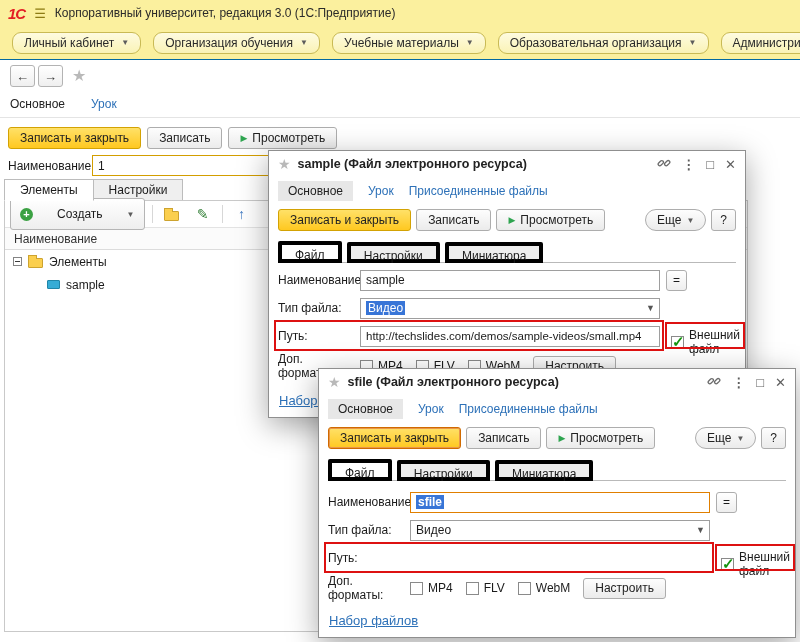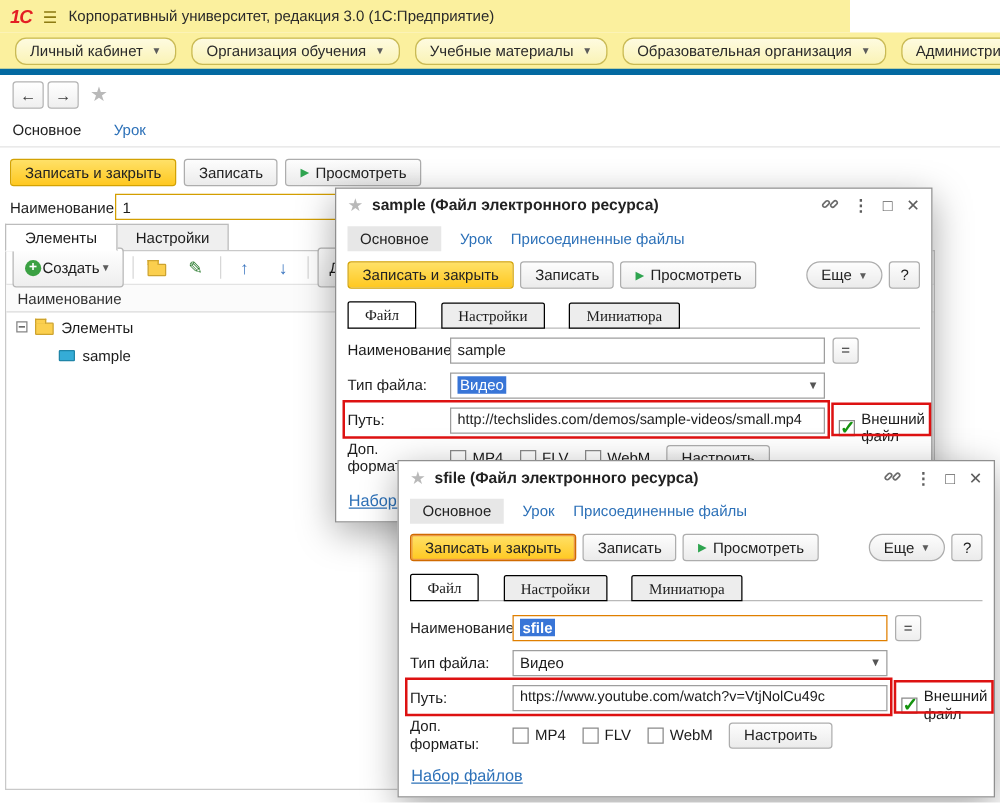--- a/index.html
+++ b/index.html
@@ -1,28 +1,28 @@
 <!DOCTYPE html>
 <html><head>
 <meta charset="utf-8">
 <style>
   * { box-sizing: border-box; }
   html,body { margin:0; padding:0; }
   body { font-family:"Liberation Sans", sans-serif; font-size:12px; color:#1b1b1b; background:#fff; }
   #screen { position:relative; width:800px; height:642px; background:#fff; overflow:hidden; }
 
   
-  .titlebar { position:absolute; left:0; top:0; width:680px; height:26px; background:#fbf09e;
+  .titlebar { position:absolute; left:0; top:0; width:800px; height:26px; background:#fbf09e;
               display:flex; align-items:center; gap:9px; padding:0 8px; }
   .logo { color:#e31e24; font-weight:bold; font-style:italic; font-size:15px; letter-spacing:-1px; }
   .burger { color:#8d7b13; font-size:13px; }
   .app-title { font-size:12px; color:#2a2a2a; }
 
   .menubar { position:absolute; left:0; top:26px; width:800px; height:34px; background:#fbf09e;
-             display:flex; align-items:center; gap:12px; padding:0 12px; border-bottom:5px solid #0369a1; }
+             display:flex; align-items:center; gap:12px; padding:0 12px; border-bottom:1px solid #0369a1; }
   .menu-btn { height:22px; display:inline-flex; align-items:center; gap:7px; padding:0 11px;
               background:linear-gradient(#fefbe0,#faf3b6); border:1px solid #c9ba55; border-radius:9px;
               color:#2a2a2a; cursor:pointer; white-space:nowrap; }
   .caret { font-size:8px; color:#5c5c5c; }
 
   
   .navbtn { position:absolute; width:25px; height:22px; top:65px; display:flex; align-items:center; justify-content:center;
             background:linear-gradient(#fff,#efefef); border:1px solid #b3b3b3; border-radius:3px; color:#3c3c3c; font-size:13px; }
   .star { color:#b9b9b9; font-size:16px; }
   .page-title { position:absolute; left:93px; top:67px; font-size:15px; color:#333; }
@@ -47,21 +47,21 @@
   .input.gold { border-color:#d39e00; }
   .input.focus-orange { border-color:#e07f00;font-weight:bold; }
   .sel { background:#3875d7; color:#fff; padding:0 2px; }
 
   .section-tabs { position:absolute; left:4px; top:179px; display:flex; }
   .stab { height:22px; line-height:21px; padding:0 15px; border:1px solid #bcbcbc; background:#efefef; margin-right:-1px; }
   .stab.active { background:#fff; border-bottom-color:#fff; z-index:2; position:relative; }
 
   .panel { position:absolute; left:4px; top:200px; width:744px; height:432px; border:1px solid #c9c9c9; background:#fff; }
   .toolbar { height:27px; display:flex; align-items:center; gap:7px; padding:0 5px; border-bottom:1px solid #e3e3e3; }
-  .tool-btn { height:32px; display:inline-flex; align-items:center; gap:1px; padding:0 9px;
+  .tool-btn { height:32px; display:inline-flex; align-items:center; gap:24px; padding:0 9px;
               background:linear-gradient(#fff,#eee); border:1px solid #b5b5b5; border-radius:3px; cursor:pointer; }
   .vsep { width:1px; height:18px; background:#d7d7d7; }
   .icon-btn { width:24px; height:21px; display:inline-flex; align-items:center; justify-content:center; cursor:pointer; }
   .plus-icon { width:13px; height:13px; border-radius:50%; background:#3ba143; color:#fff; display:inline-flex;
                align-items:center; justify-content:center; font-size:11px; font-weight:bold; line-height:1; }
   .plus-icon::before { content:"+"; }
   .folder-icon { width:15px; height:10px; background:#fbcf4e; border:1px solid #cda32f; border-radius:1px; position:relative; margin-top:3px; }
   .folder-icon::before { content:""; position:absolute; left:-1px; top:-4px; width:7px; height:3px;
                          background:#fbcf4e; border:1px solid #cda32f; border-bottom:none; }
   .pencil-icon { color:#2e7d32; font-size:14px; line-height:1; }
@@ -85,22 +85,22 @@
   .dlg-controls { margin-left:auto; display:flex; align-items:center; gap:11px; color:#5e5e5e; }
   .wc { cursor:pointer; line-height:1; }
 
   .dlg-tabs { position:absolute; left:9px; top:30px; display:flex; gap:15px; align-items:center; }
   .dlg-tab-active { background:#e7e7e7; padding:3px 10px; color:#222; }
 
   .dlg-cmd { position:absolute; left:9px; top:58px; right:9px; display:flex; gap:5px; align-items:center; }
   .push-right { margin-left:auto;border-radius:11px; }
 
   .file-tabs { position:absolute; left:9px; top:90px; right:9px; height:22px; border-bottom:1px solid #b9b9b9; }
-  .ftab { display:inline-block; height:21px; line-height:20px; padding:0 13px; border:1px solid #000000;
-          background:#ededed; margin-right:16px; border-radius:2px 2px 0 0; vertical-align:bottom;font-family:Liberation Serif, serif; }
+  .ftab { display:inline-block; height:21px; line-height:20px; padding:0 13px; border:4px solid #000000;
+          background:#ededed; margin-right:2px; border-radius:2px 2px 0 0; vertical-align:bottom; }
   .ftab.active { background:#fff; height:22px; line-height:21px; position:relative; z-index:2; }
 
   .frow { position:absolute; left:9px; right:9px; height:22px; display:flex; align-items:center; }
   .frow .lbl { width:82px; flex:none; }
   .frow .input { width:300px; }
   .url-text { font-size:11.5px; }
   .eq-btn { width:21px; height:21px; display:inline-flex; align-items:center; justify-content:center;
             background:linear-gradient(#fff,#eee); border:1px solid #adadad; border-radius:3px; margin-left:6px; cursor:pointer; }
   .combo { position:relative; }
   .combo .cmb-caret { position:absolute; right:4px; top:4px; font-size:9px; color:#555; }
@@ -381,23 +381,20 @@
     <div class="frow" style="top:150px;">
       <span class="lbl">Тип файла:</span>
       <div class="input combo">
         <span>Видео</span>
         <span class="cmb-caret">▼</span>
       </div>
     </div>
 
     <div class="frow" style="top:178px;">
       <span class="lbl">Путь:</span>
-      <div class="input">
-        <span class="url-text">https://www.youtube.com/watch?v=VtjNolCu49c</span>
-      </div>
     </div>
     <div class="ext-box" style="left:402px;top:181px;">
       <span class="cb checked"></span>
       <span>Внешний файл</span>
     </div>
     <div class="annot" style="left:5px;top:173px;width:390px;height:31px;"></div>
     <div class="annot" style="left:396px;top:175px;width:80px;height:27px;"></div>
 
     <div class="frow" style="top:208px;">
       <span class="lbl">Доп. форматы:</span>

